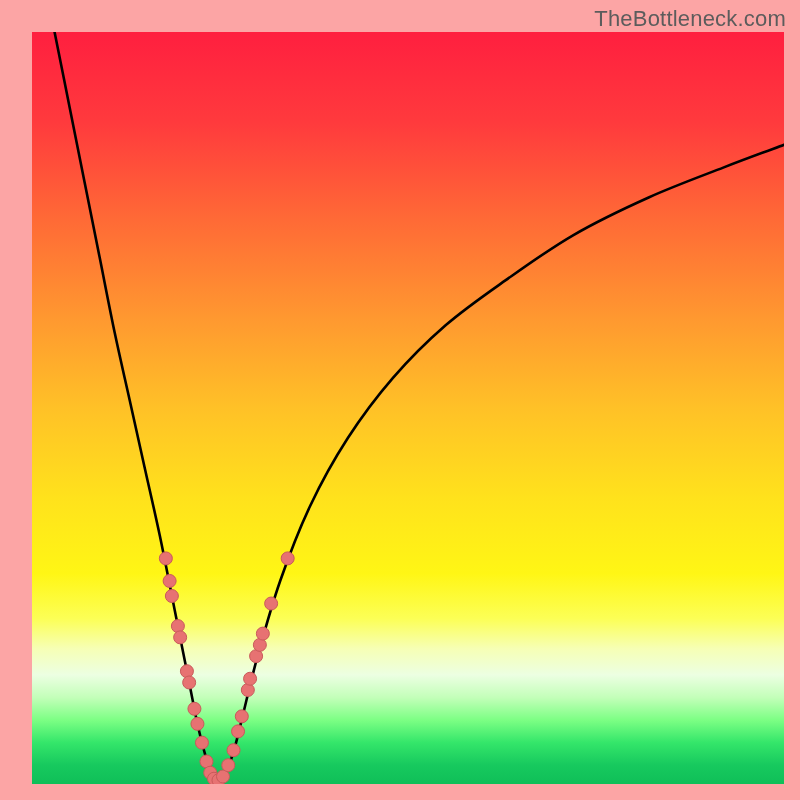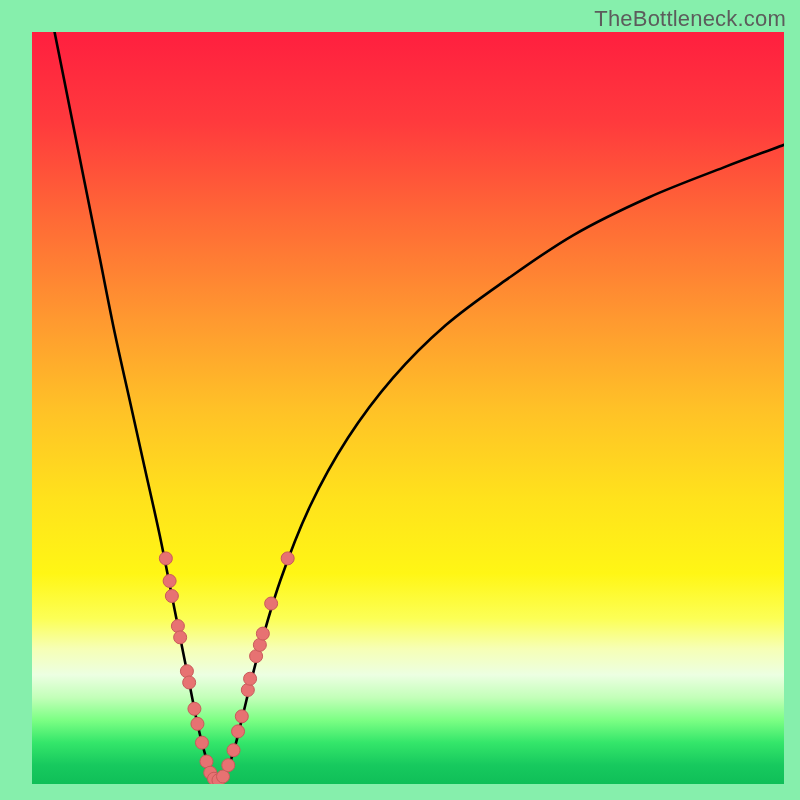--- a/index.html
+++ b/index.html
@@ -7,21 +7,21 @@
     padding: 0;
     width: 800px;
     height: 800px;
     overflow: hidden;
     background: #000;
     font-family: Arial, Helvetica, sans-serif;
   }
   .frame {
     position: absolute;
     inset: 0;
-    background: #86efac;
+    background: #fca5a5;
   }
   .plot {
     position: absolute;
     left: 32px;
     top: 32px;
     width: 752px;
     height: 752px;
     overflow: hidden;
   }
   .gradient {

